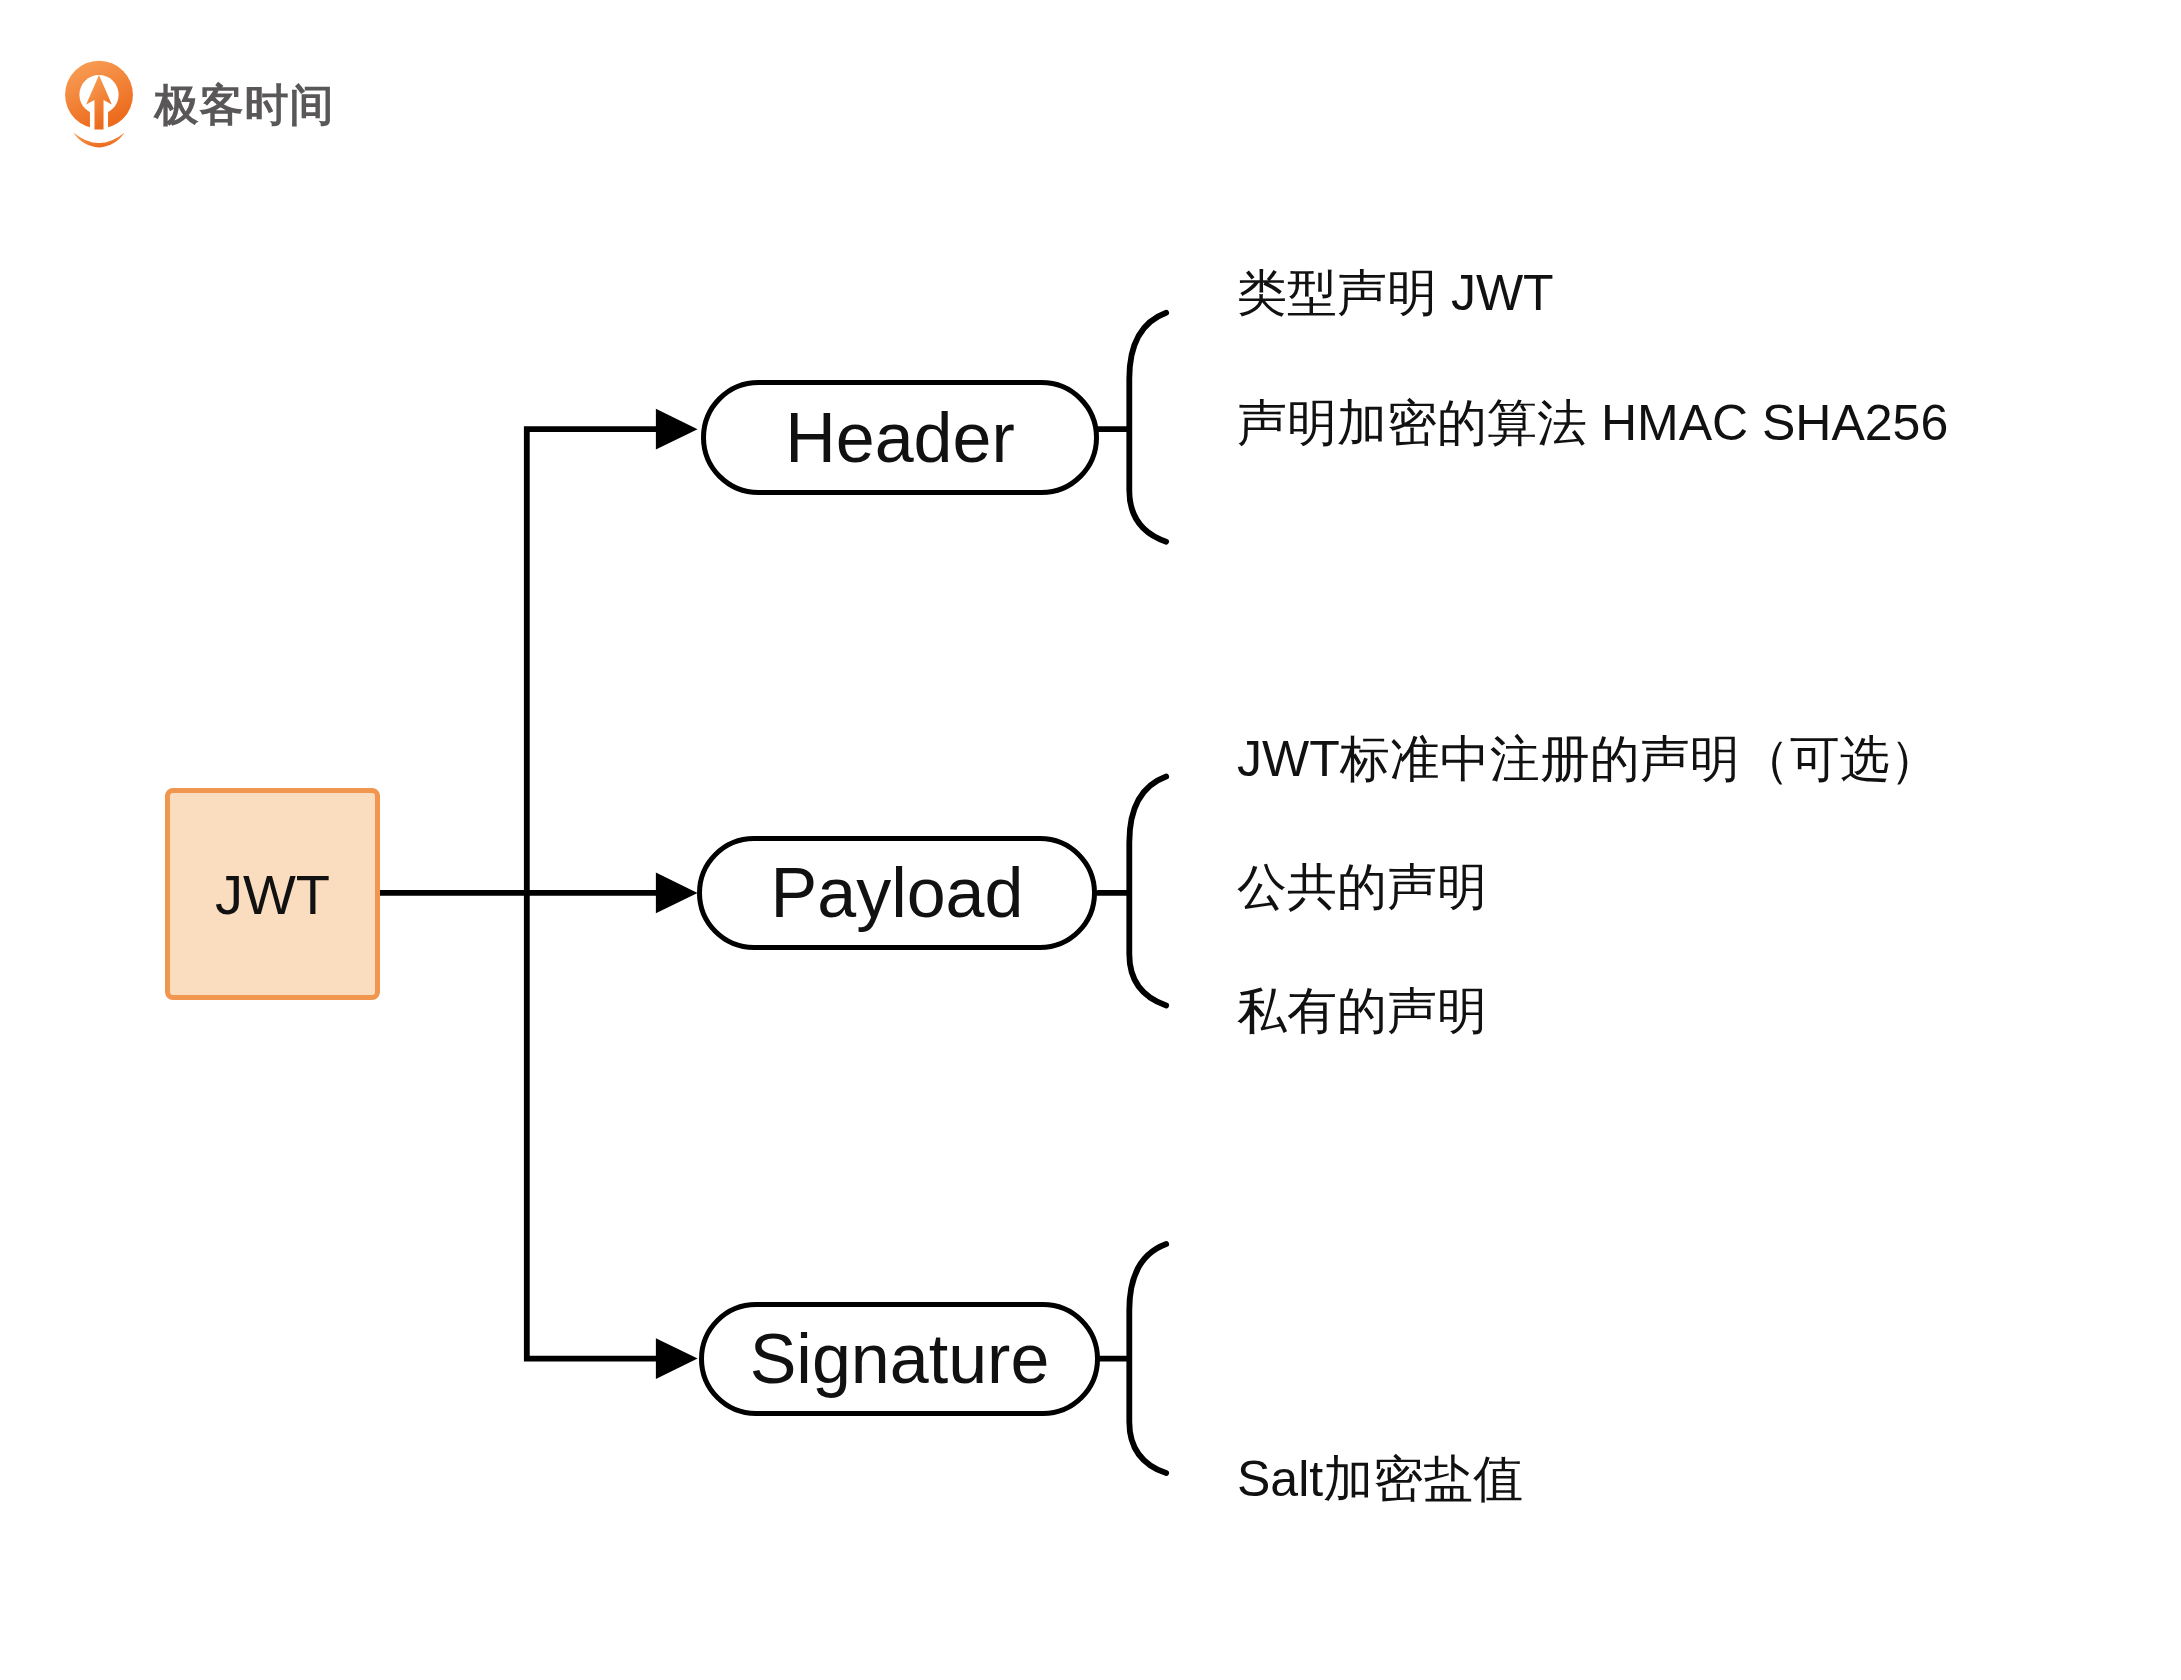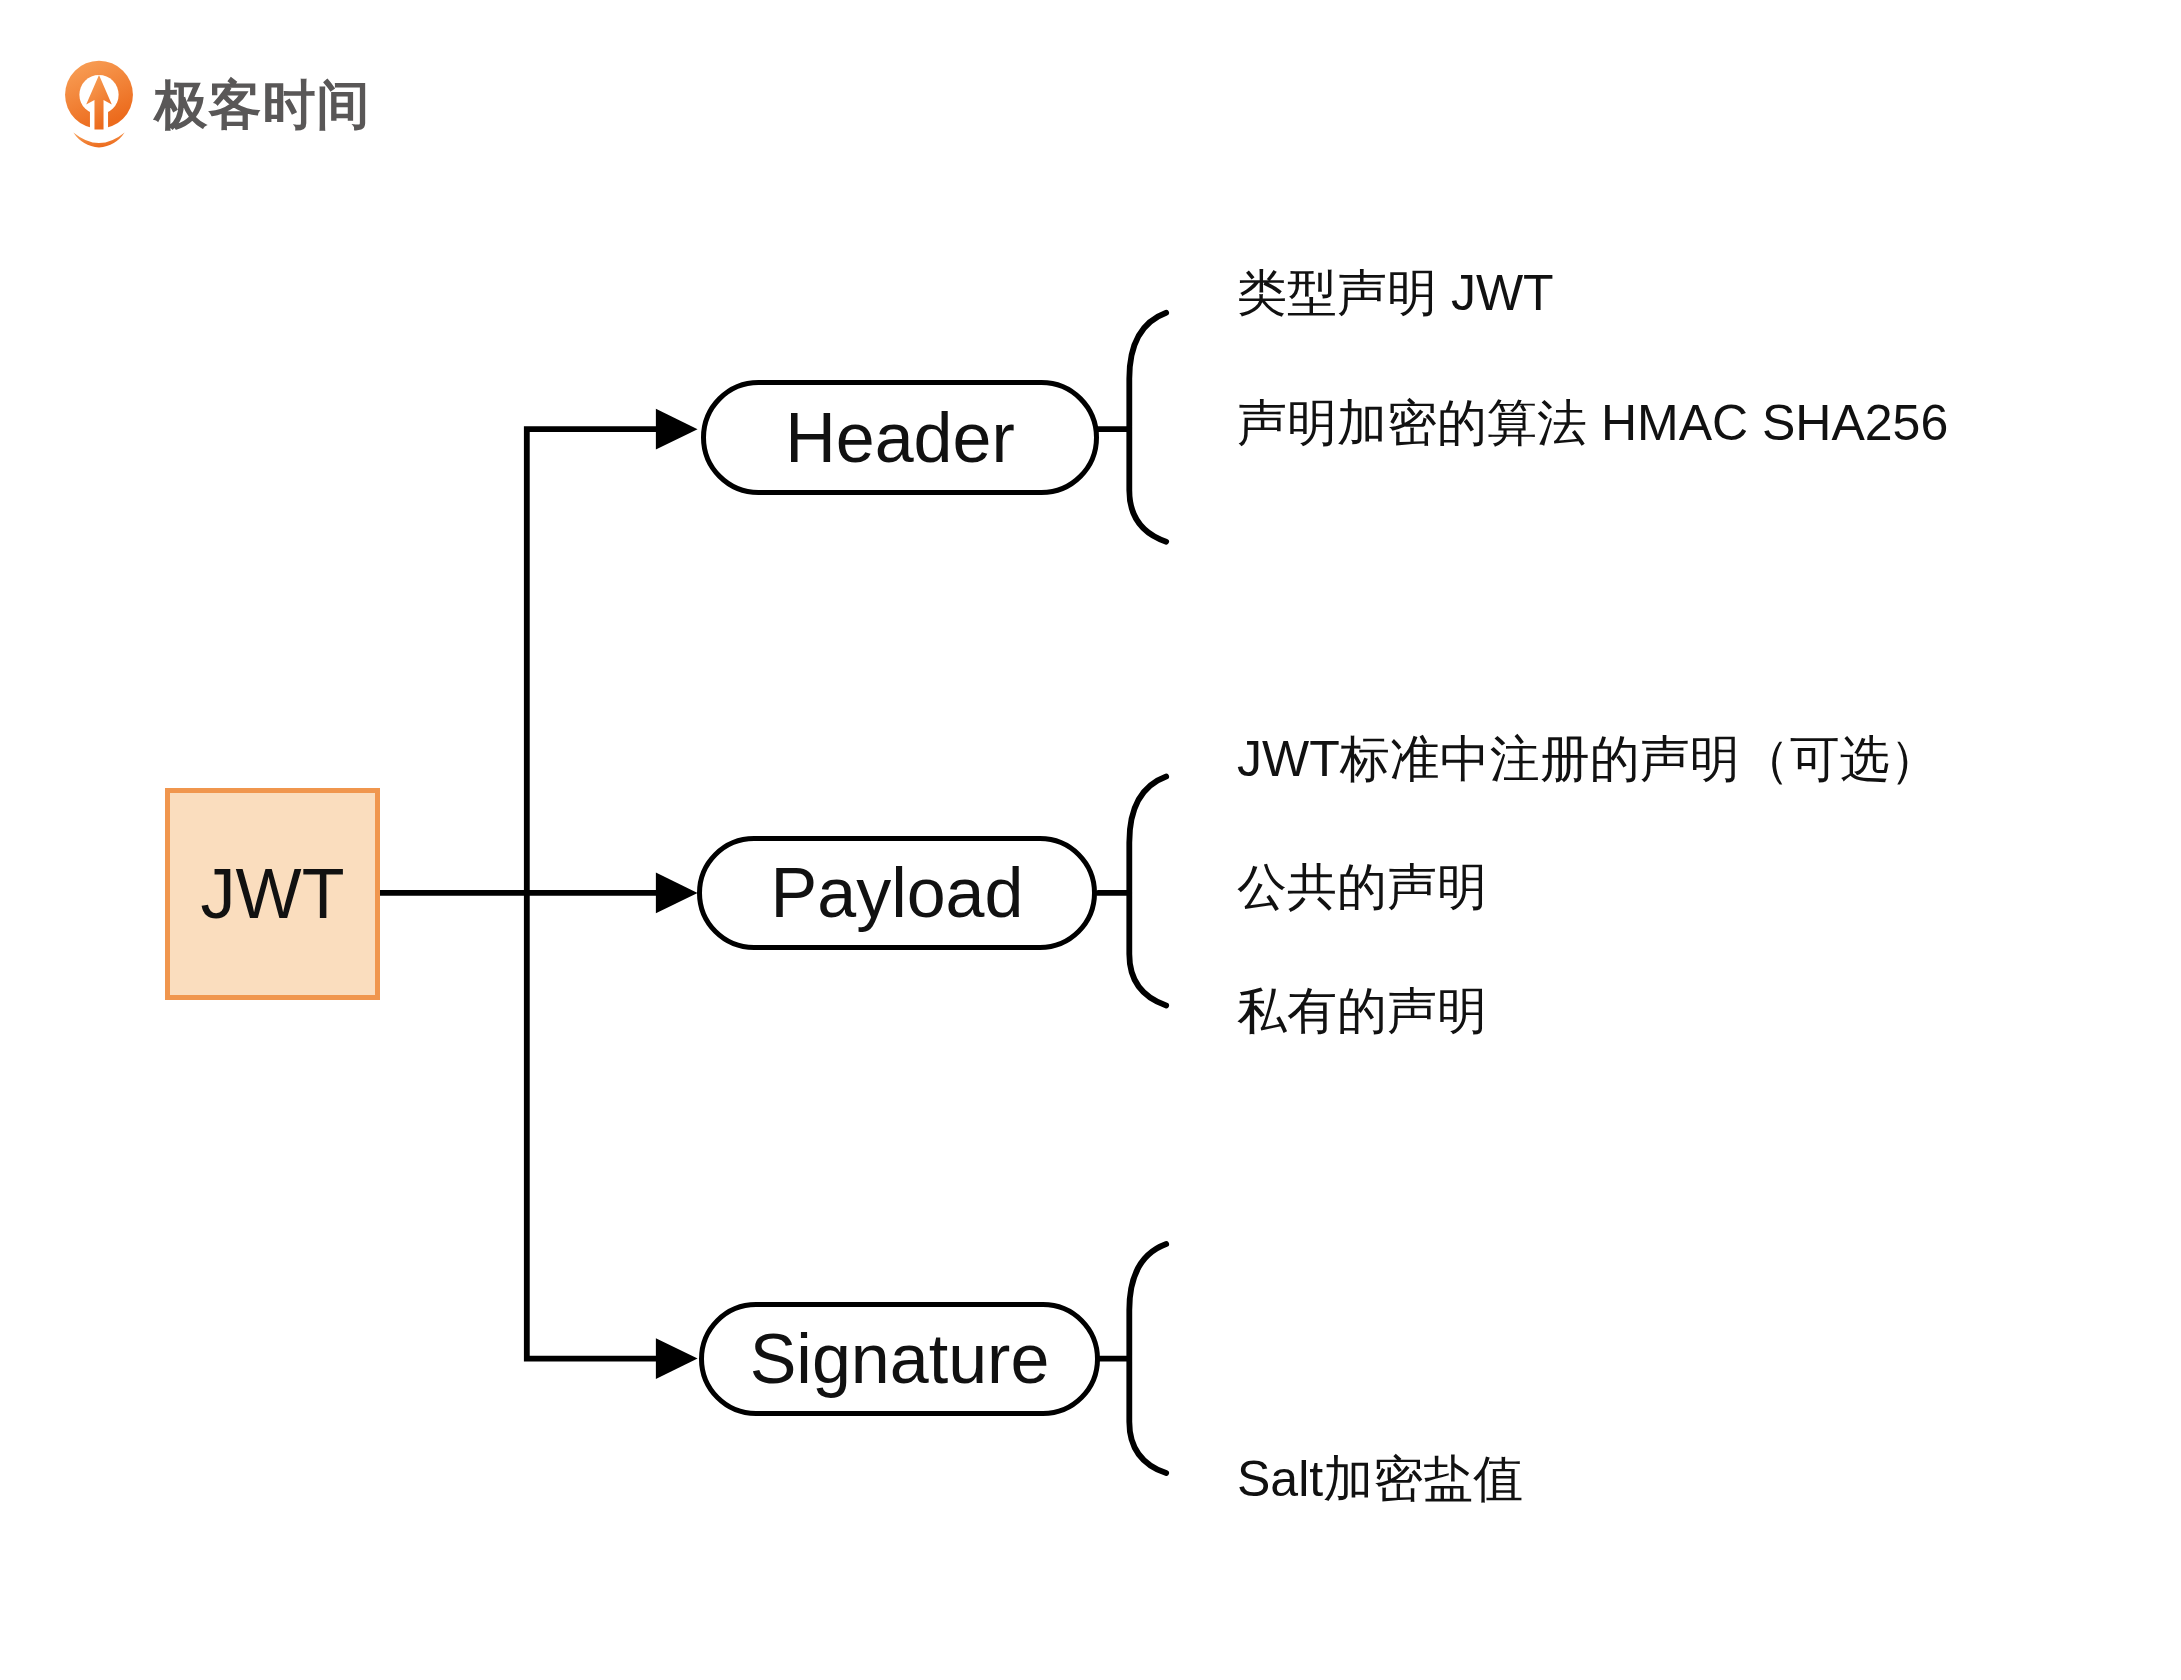--- a/index.html
+++ b/index.html
@@ -11,32 +11,32 @@
     color:#111111;
     overflow:hidden;
   }
   
   .logo{
     position:absolute;left:61px;top:60px;
     display:flex;align-items:center;gap:17.5px;
   }
   .logo svg{display:block;}
   .logo-text{
-    font-size:53px;font-weight:bold;color:#595757;
+    font-size:44px;font-weight:bold;color:#595757;
     letter-spacing:1px;white-space:nowrap;line-height:1;
   }
   
   .wires{position:absolute;left:0;top:0;}
   
   .root-box{
     position:absolute;left:165px;top:788px;width:215px;height:212px;
     box-sizing:border-box;
-    background:#FADDBE;border:5.8px solid #F0964E;border-radius:0;
+    background:#FADDBE;border:5.8px solid #F0964E;border-radius:8px;
     display:flex;align-items:center;justify-content:center;
-    font-size:70px;color:#111111;
+    font-size:56px;color:#111111;
   }
   
   .pill{
     position:absolute;box-sizing:border-box;
     background:#ffffff;border:5.8px solid #000000;border-radius:58px;
     display:flex;align-items:center;justify-content:center;
     font-size:70px;color:#111111;white-space:nowrap;
   }
   .pill-header   {left:701px;top:380px;width:398px;height:115px;}
   .pill-payload  {left:697px;top:836px;width:400px;height:114px;}

